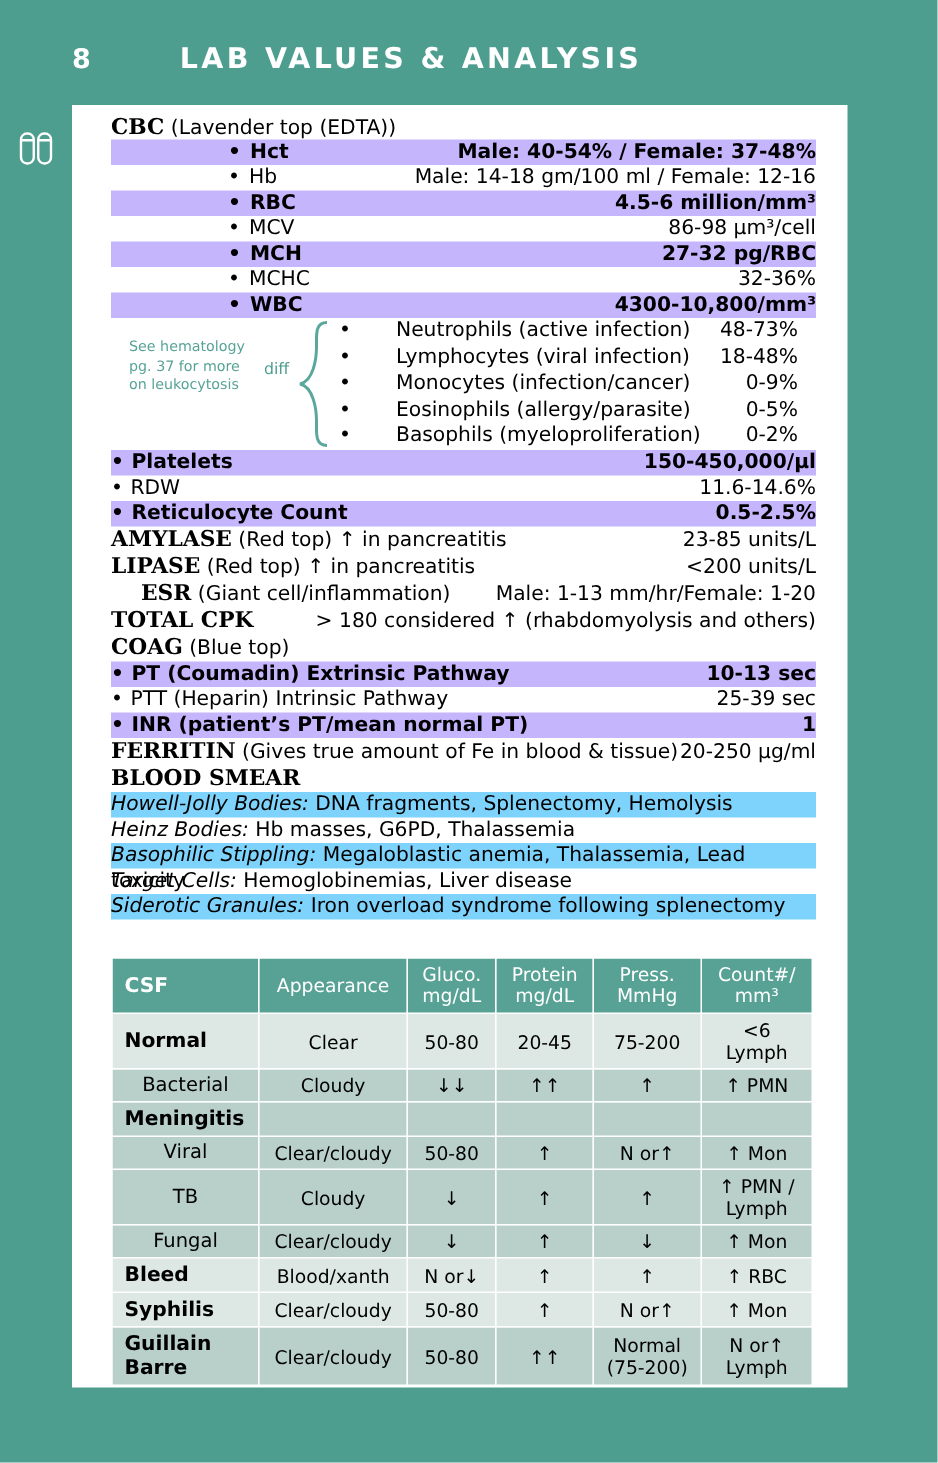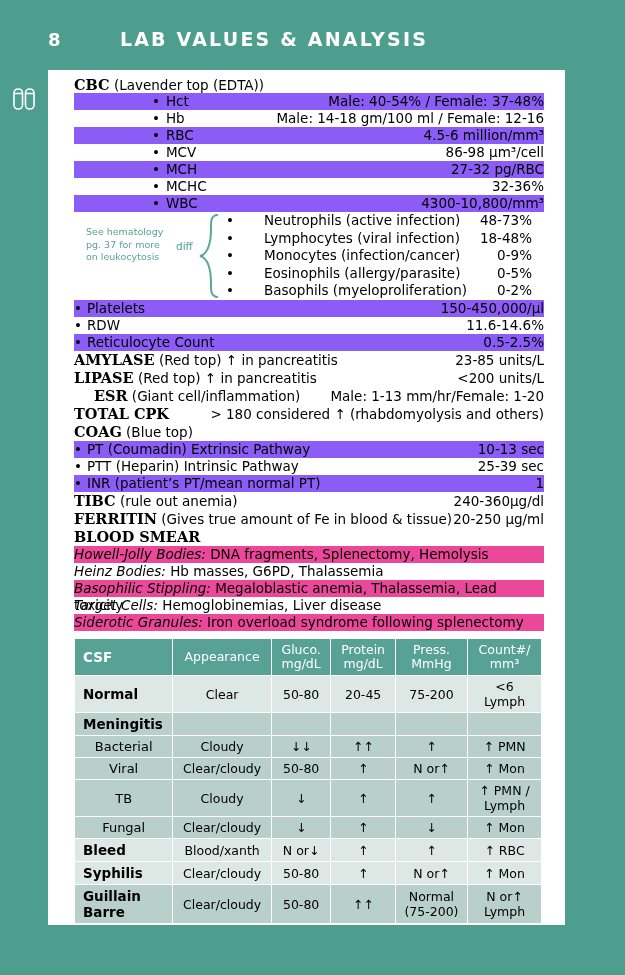--- a/index.html
+++ b/index.html
@@ -37,21 +37,21 @@
     width:517px;height:855px;background:#ffffff;
   }
 
   .content{position:absolute;left:26px;top:6px;width:470px;}
 
   
   .row{
     position:relative;height:17px;line-height:17px;
     font-size:13.5px;color:#000;white-space:nowrap;
   }
-  .row.hl{background:#8b5cf6;}
+  .row.hl{background:#c4b5fd;font-weight:bold;}
   .lbl{position:absolute;left:0;top:0;}
   .val{position:absolute;right:0;top:0;}
   .bigb{font-weight:bold;font-size:14.5px;}
 
   
   .blt{position:absolute;left:78px;top:0;}
   .blt:before{content:"\2022";margin-right:6px;}
   .blt0{position:absolute;left:0px;top:0;}
   .blt0:before{content:"\2022";margin-right:5px;}
 
@@ -69,21 +69,21 @@
   .brace{position:absolute;left:122px;top:1px;}
   .diffrows{position:absolute;left:152px;top:0;right:0;}
   .drow{position:relative;height:17.5px;line-height:17.5px;font-size:13.5px;}
   .dbul{position:absolute;left:0;top:0;}
   .dbul:before{content:"\2022";}
   .dtxt{position:absolute;left:38px;top:0;}
   .dval{position:absolute;right:12px;top:0;}
 
   
   .smear{position:relative;height:17px;line-height:17px;font-size:13.5px;}
-  .smear.hl{background:#ec4899;}
+  .smear.hl{background:#7dd3fc;}
   .smear i{font-style:italic;}
 
   
   .csf{
     position:absolute;left:0px;top:562px;
     width:468px;border-collapse:collapse;
     font-size:12.5px;color:#000;
   }
   .csf td,.csf th{
     border:1px solid #ffffff;
@@ -231,24 +231,20 @@
       </div>
       <div class="row">
         <span class="blt0">PTT (Heparin) Intrinsic Pathway</span>
         <span class="val">25-39 sec</span>
       </div>
       <div class="row hl">
         <span class="blt0">INR (patient’s PT/mean normal PT)</span>
         <span class="val">1</span>
       </div>
 
-      <div class="row" style="height:18px;line-height:18px;">
-        <span class="lbl"><span class="bigb" style="font-family:'DejaVu Serif','Liberation Serif',serif;">TIBC</span><span> (rule out anemia)</span></span>
-        <span class="val">240-360µg/dl</span>
-      </div>
       <div class="row" style="height:18px;line-height:18px;">
         <span class="lbl"><span class="bigb" style="font-family:'DejaVu Serif','Liberation Serif',serif;">FERRITIN</span><span> (Gives true amount of Fe in blood &amp; tissue)</span></span>
         <span class="val">20-250 µg/ml</span>
       </div>
 
       <div class="row" style="height:18px;line-height:18px;">
         <span class="lbl bigb" style="font-family:'DejaVu Serif','Liberation Serif',serif;">BLOOD SMEAR</span>
       </div>
       <div class="smear hl">
         <i>Howell-Jolly Bodies:</i><span> DNA fragments, Splenectomy, Hemolysis</span>
@@ -292,36 +288,36 @@
         <tbody>
             <tr class="light">
               <td class="rowhead" style="width: 90px;">Normal</td>
               <td style="width: 99px;">Clear</td>
               <td style="width: 60px;">50-80</td>
               <td style="width: 65px;">20-45</td>
               <td style="width: 75px;">75-200</td>
               <td style="width: 75px;">&lt;6<br>Lymph</td>
             </tr>
             <tr class="dark">
+              <td class="rowsub" style="width: 90px;">Bacterial</td>
+              <td style="width: 99px;">Cloudy</td>
+              <td style="width: 60px;">↓↓</td>
+              <td style="width: 65px;">↑↑</td>
+              <td style="width: 75px;">↑</td>
+              <td style="width: 75px;">↑ PMN</td>
+            </tr>
+            <tr class="dark">
               <td class="rowhead" style="width: 90px;">Meningitis</td>
               <td style="width: 99px;"></td>
               <td style="width: 60px;"></td>
               <td style="width: 65px;"></td>
               <td style="width: 75px;"></td>
               <td style="width: 75px;"></td>
             </tr>
             <tr class="dark">
-              <td class="rowsub" style="width: 90px;">Bacterial</td>
-              <td style="width: 99px;">Cloudy</td>
-              <td style="width: 60px;">↓↓</td>
-              <td style="width: 65px;">↑↑</td>
-              <td style="width: 75px;">↑</td>
-              <td style="width: 75px;">↑ PMN</td>
-            </tr>
-            <tr class="dark">
               <td class="rowsub" style="width: 90px;">Viral</td>
               <td style="width: 99px;">Clear/cloudy</td>
               <td style="width: 60px;">50-80</td>
               <td style="width: 65px;">↑</td>
               <td style="width: 75px;">N or↑</td>
               <td style="width: 75px;">↑ Mon</td>
             </tr>
             <tr class="dark">
               <td class="rowsub" style="width: 90px;">TB</td>
               <td style="width: 99px;">Cloudy</td>

